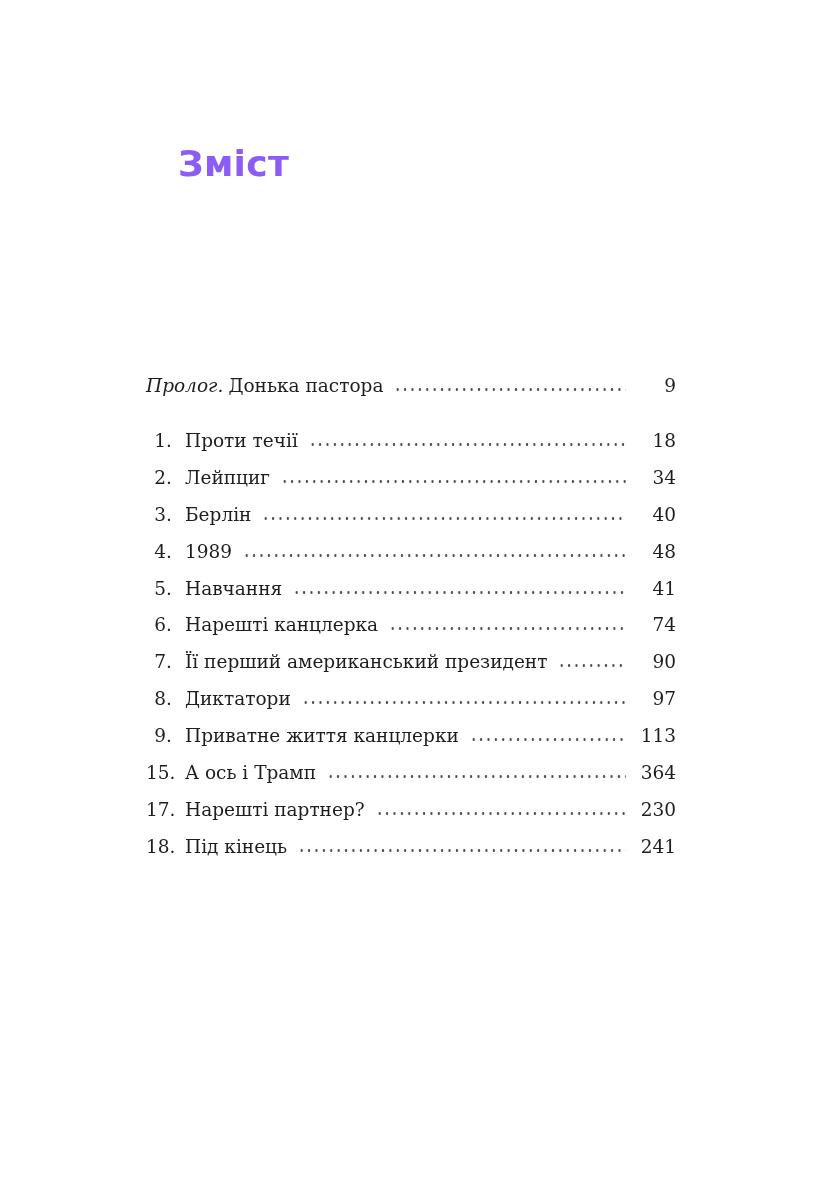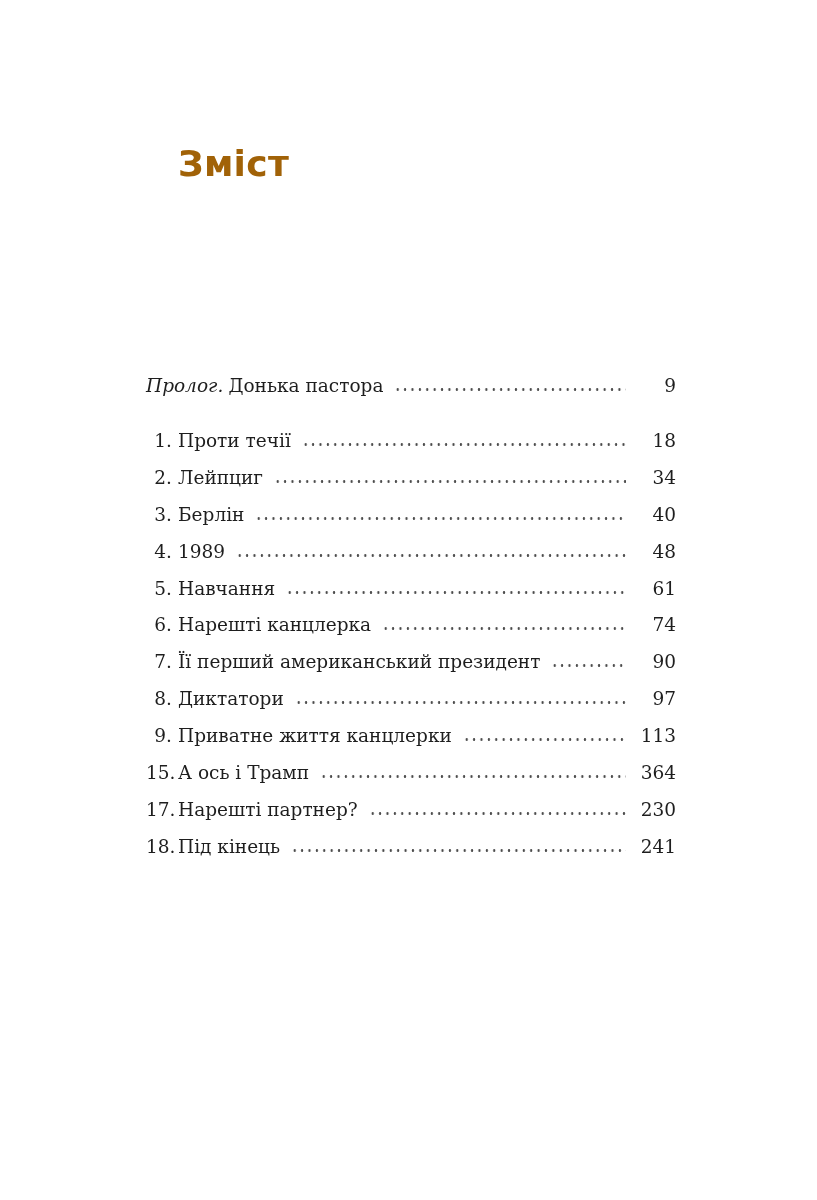--- a/index.html
+++ b/index.html
@@ -22,21 +22,21 @@
   }
   .page-title {
     position: absolute;
     left: 178px;
     top: 122px;
     font-family: "DejaVu Sans", "Liberation Sans", sans-serif;
     font-weight: 600;
     font-size: 36px;
     line-height: 1;
     letter-spacing: 0.3px;
-    color: #a16207;
+    color: #8b5cf6;
   }
   .toc {
     position: absolute;
     left: 146px;
     top: 377px;
     width: 530px;
   }
   .toc-row {
     display: flex;
     align-items: baseline;
@@ -47,21 +47,21 @@
   }
   .toc-row.prologue {
     margin-bottom: 36.5px;
   }
   .num {
     flex: none;
     width: 26px;
     text-align: right;
   }
   .entry-title {
-    margin-left: 6px;
+    margin-left: 13px;
   }
   .prologue .entry-title {
     margin-left: 0;
   }
   .entry-title em {
     margin-right: 0.28em;
   }
   .leader {
     flex: 1 1 auto;
     height: 5px;
@@ -120,21 +120,21 @@
     <span class="num">4.</span>
     <span class="entry-title">1989</span>
     <span class="leader"></span>
     <span class="pagenum">48</span>
   </div>
 
   <div class="toc-row">
     <span class="num">5.</span>
     <span class="entry-title">Навчання</span>
     <span class="leader"></span>
-    <span class="pagenum">61</span>
+    <span class="pagenum">41</span>
   </div>
 
   <div class="toc-row">
     <span class="num">6.</span>
     <span class="entry-title">Нарешті канцлерка</span>
     <span class="leader"></span>
     <span class="pagenum">74</span>
   </div>
 
   <div class="toc-row">

